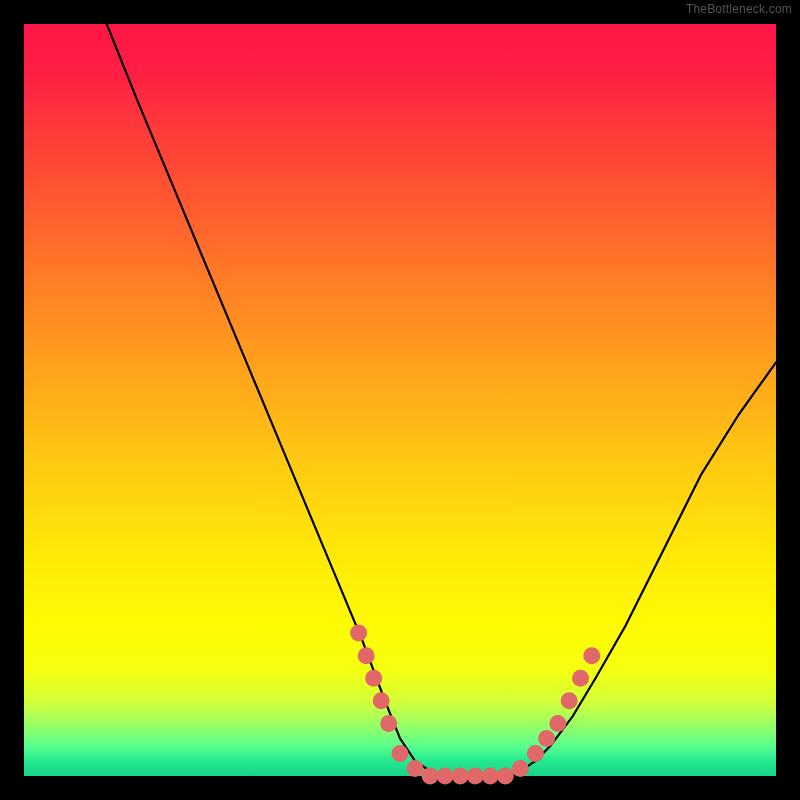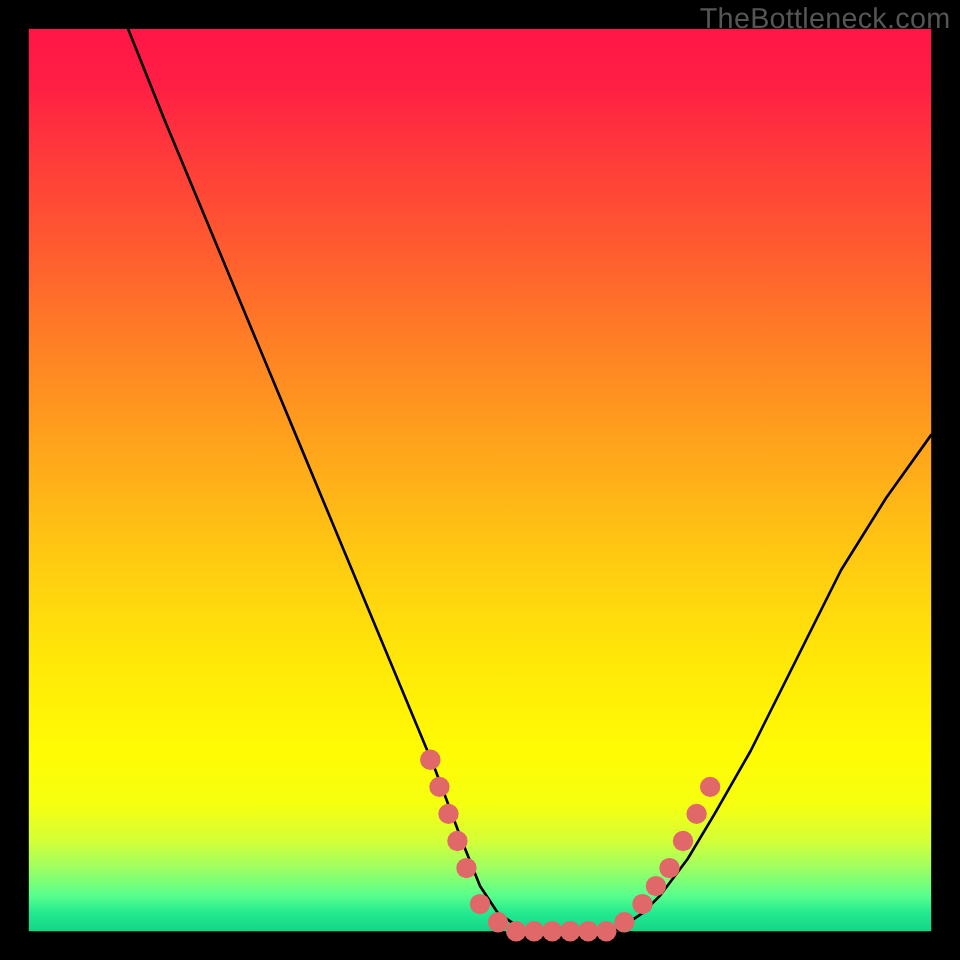--- a/index.html
+++ b/index.html
@@ -48,21 +48,21 @@
       #5aff8d 96%,
       #22e98f 98%,
       #17d488 100%
     );
   }
   .watermark {
     position: absolute;
     top: 2px;
     right: 8px;
     color: #555;
-    font-size: 24px;
+    font-size: 12px;
     font-weight: 500;
     letter-spacing: 0.2px;
     user-select: none;
   }
   svg.curve {
     position: absolute;
     left: 0;
     top: 0;
     width: 752px;
     height: 752px;

